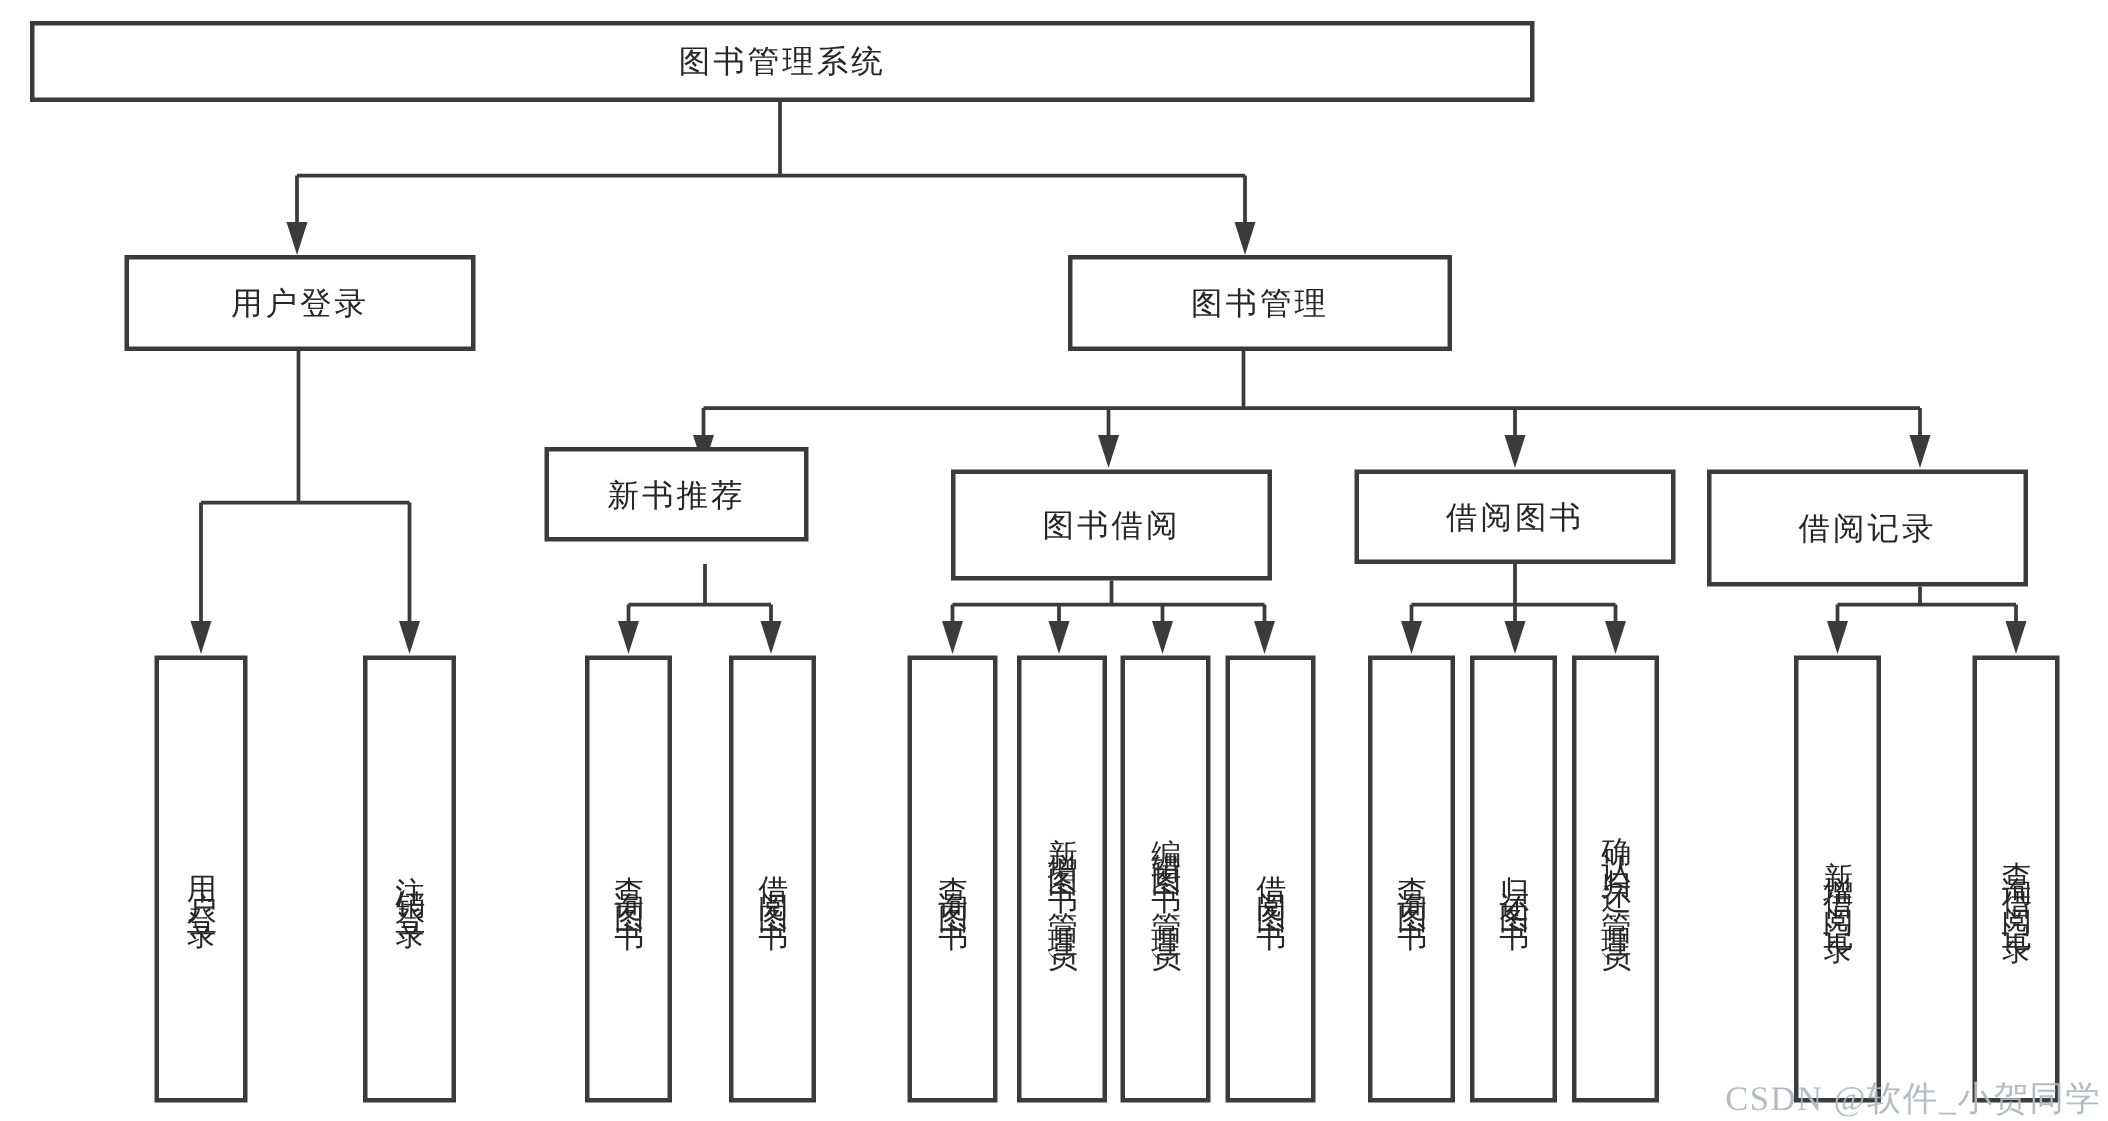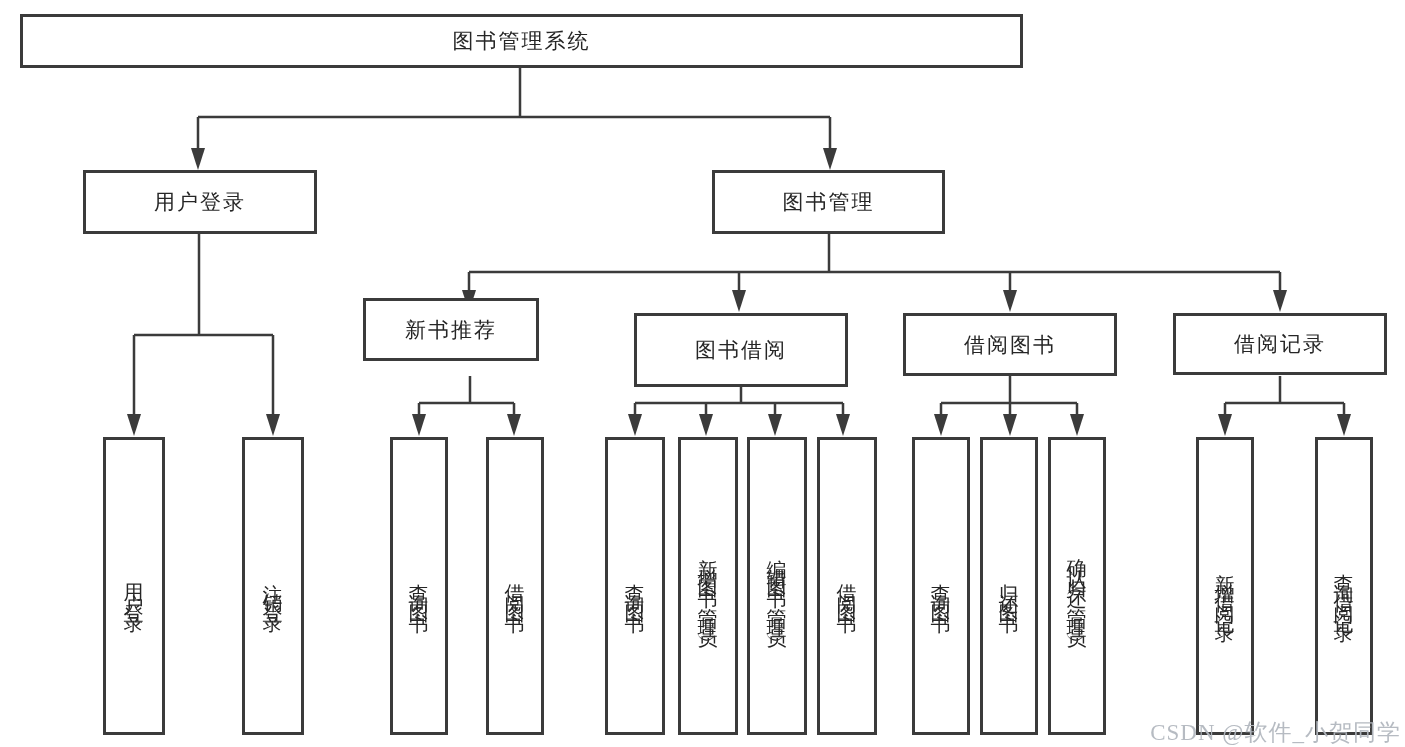--- a/index.html
+++ b/index.html
@@ -56,26 +56,26 @@
     <polygon class="arrow" points="934,414 948,414 941,436"></polygon>
     <polygon class="arrow" points="1003,414 1017,414 1010,436"></polygon>
     <polygon class="arrow" points="1070,414 1084,414 1077,436"></polygon>
     <polygon class="arrow" points="1218,414 1232,414 1225,436"></polygon>
     <polygon class="arrow" points="1337,414 1351,414 1344,436"></polygon>
   </svg>
 
   <div class="node" style="left:20px; top:14px; width:1003px; height:54px;">图书管理系统</div>
 
   <div class="node" style="left:83px; top:170px; width:234px; height:64px;">用户登录</div>
-  <div class="node" style="left:712px; top:170px; width:233px; height:64px;">图书管理</div>
+  <div class="node" style="left:712px; top:170px; width:256px; height:64px;">图书管理</div>
 
   <div class="node" style="left:363px; top:298px; width:176px; height:63px;">新书推荐</div>
   <div class="node" style="left:634px; top:313px; width:214px; height:74px;">图书借阅</div>
   <div class="node" style="left:903px; top:313px; width:214px; height:63px;">借阅图书</div>
-  <div class="node" style="left:1173px; top:313px; width:214px; height:62px;">借阅记录</div>
+  <div class="node" style="left:1138px; top:313px; width:214px; height:78px;">借阅记录</div>
 
   <div class="node vnode" style="left:103px; top:437px; width:62px; height:298px;">用户登录</div>
   <div class="node vnode" style="left:242px; top:437px; width:62px; height:298px;">注销登录</div>
 
   <div class="node vnode" style="left:390px; top:437px; width:58px; height:298px;">查询图书</div>
   <div class="node vnode" style="left:486px; top:437px; width:58px; height:298px;">借阅图书</div>
 
   <div class="node vnode" style="left:605px; top:437px; width:60px; height:298px;">查询图书</div>
   <div class="node vnode" style="left:678px; top:437px; width:60px; height:298px;">新增图书（管理员）</div>
   <div class="node vnode" style="left:747px; top:437px; width:60px; height:298px;">编辑图书（管理员）</div>

